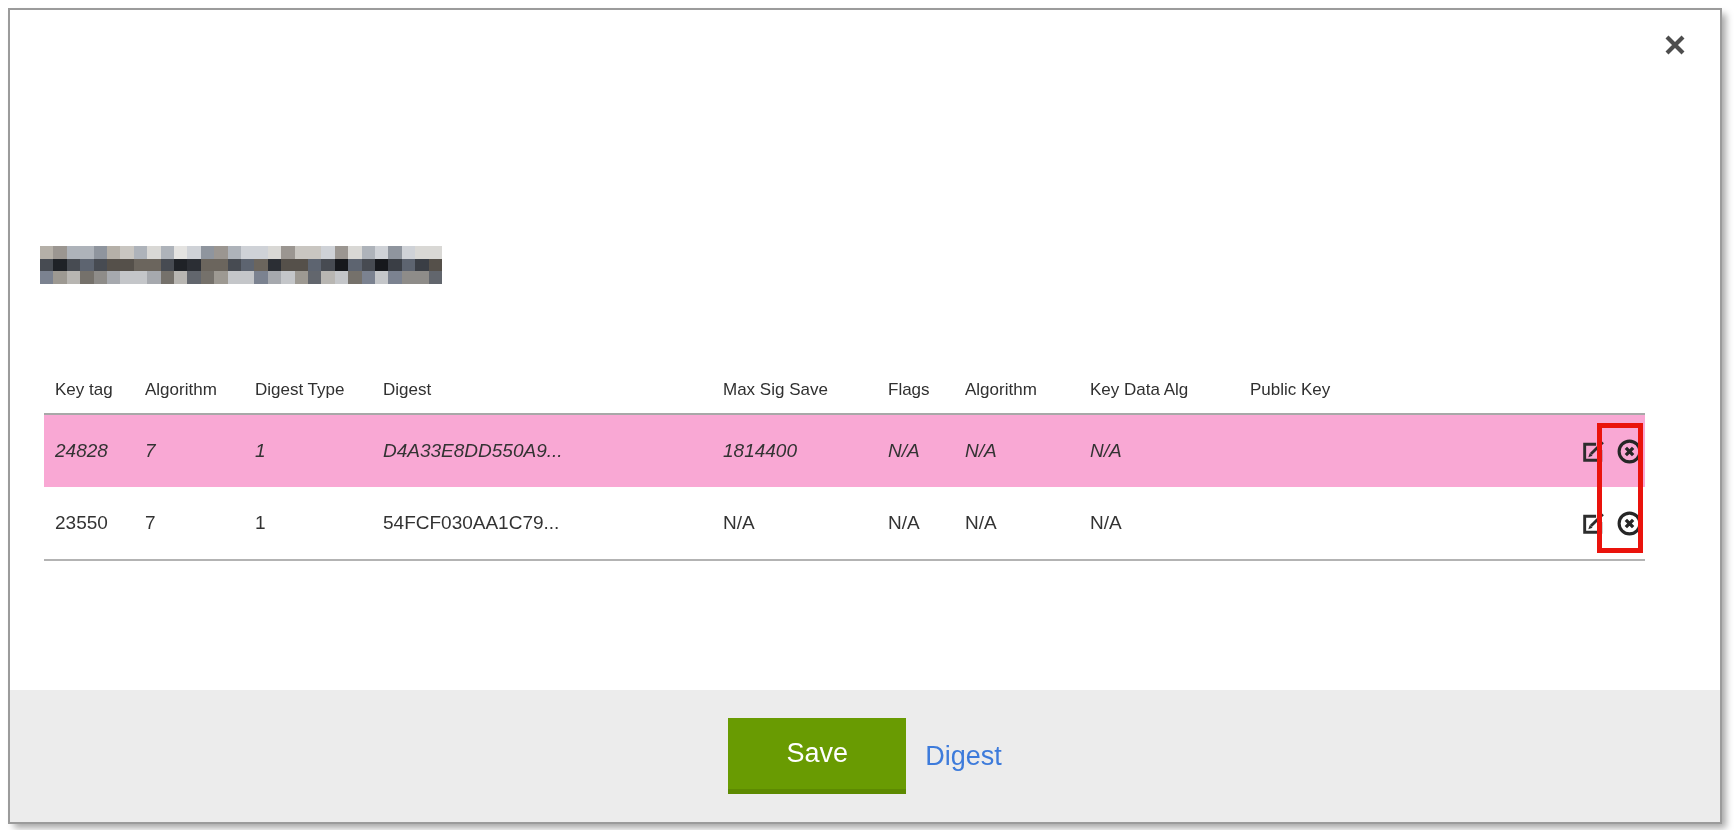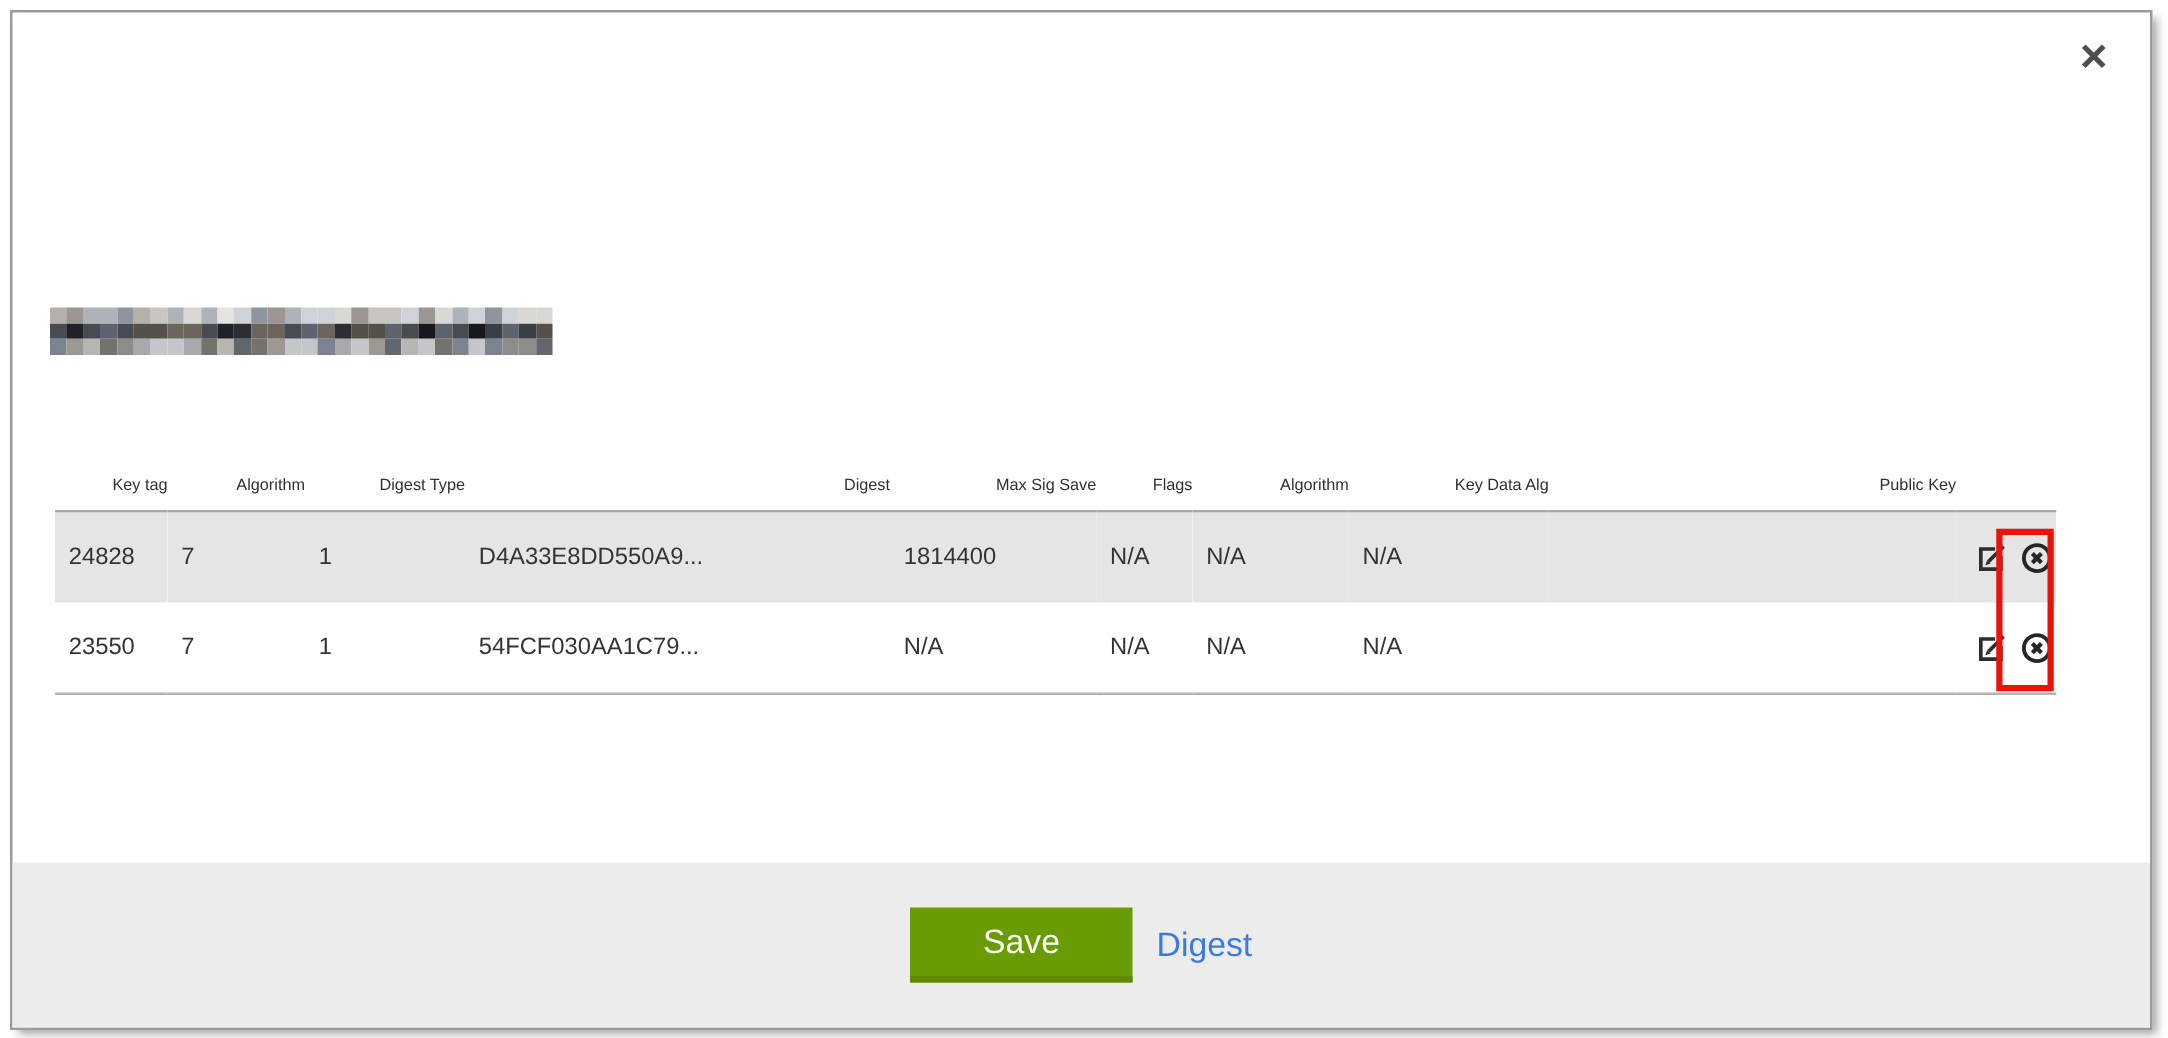--- a/index.html
+++ b/index.html
@@ -29,29 +29,29 @@
   }
   .instruction{
     position:absolute;left:30px;top:280px;
     font-size:21px;color:#333;
   }
   .ds-table{
     position:absolute;left:34px;top:362px;width:1601px;
     border-collapse:collapse;table-layout:fixed;
   }
   .ds-table th{
-    text-align:right;font-weight:400;font-size:13px;color:#303030;
+    text-align:left;font-weight:400;font-size:17px;color:#303030;
     padding:8px 0 13px 11px;border-bottom:2px solid #a8a8a8;
     white-space:nowrap;overflow:hidden;
   }
   .ds-table td{
     font-size:19px;color:#333;padding:0 0 0 11px;height:72px;
     vertical-align:middle;white-space:nowrap;overflow:hidden;
   }
-  .ds-table tr.stripe td{background:#e5e5e5;}
+  .ds-table tr.stripe td{background:#f9a8d4;font-style:italic;}
   .ds-table tr.last td{border-bottom:2px solid #b3b3b3;}
   .actions-cell{text-align:right;padding-right:14px !important;}
   .icon-btn{
     background:none;border:none;padding:0;margin:0 0 0 4px;cursor:pointer;
     display:inline-flex;vertical-align:middle;width:27px;height:27px;
   }
   .highlight-box{
     position:absolute;left:1587px;top:413px;width:46px;height:130px;
     border:5px solid var(--red,#ea130c);pointer-events:none;box-sizing:border-box;
   }
@@ -60,21 +60,21 @@
     background:#fff;border:3px solid var(--olive,#5e8c21);
     color:var(--add-green,#5f9e1e);font-size:21px;
     font-family:inherit;cursor:pointer;box-sizing:border-box;
   }
   .footer{
     position:absolute;left:0;right:0;bottom:0;height:132px;
     background:var(--footer,#ececec);
     display:flex;align-items:center;justify-content:center;gap:19px;
   }
   .save-btn{
-    width:178px;height:60px;box-sizing:border-box;
+    width:178px;height:76px;box-sizing:border-box;
     background:var(--green,#699b02);border:none;
     border-bottom:5px solid #5d8a01;
     color:#fff;font-size:27px;font-family:inherit;cursor:pointer;
   }
   .cancel-link{
     color:var(--blue,#3d7bdb);font-size:27px;text-decoration:none;cursor:pointer;
   }
 </style>
 </head>
 <body>

